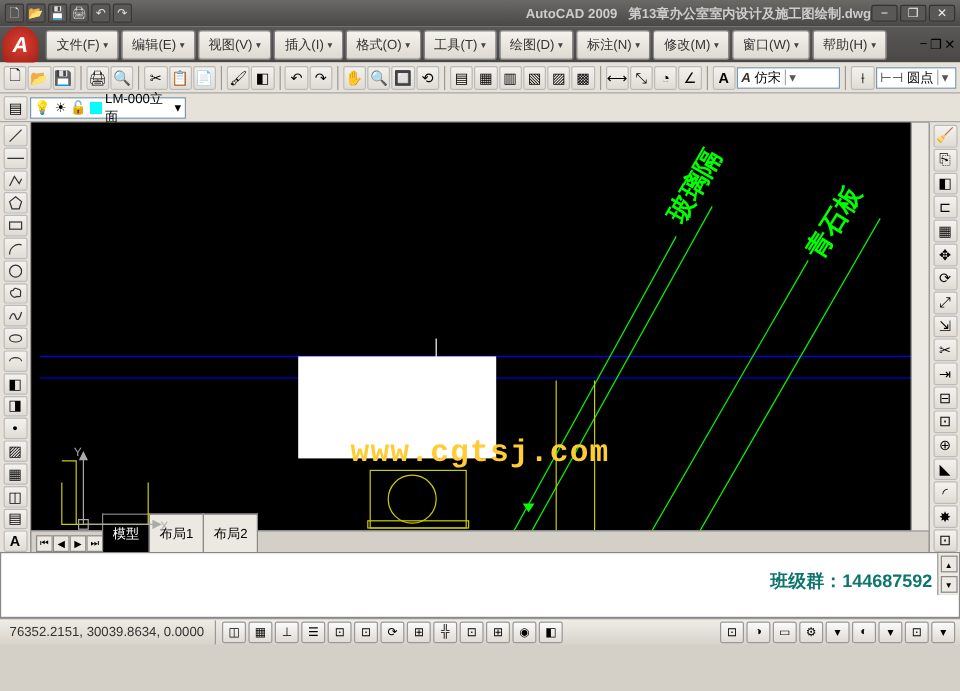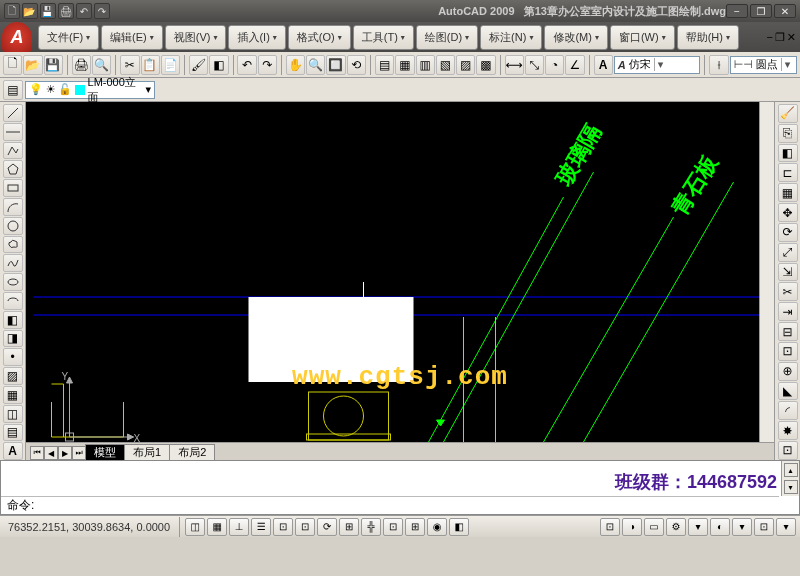--- a/index.html
+++ b/index.html
@@ -32,28 +32,28 @@
 .left-tools { width: 26px; background: #e6e2da; border-right: 1px solid #999; display: flex; flex-direction: column; align-items: center; padding-top: 2px; gap: 1px; }
 .left-tools .tbtn { width: 20px; height: 20px; }
 .right-tools { width: 26px; background: #e6e2da; border-left: 1px solid #999; display: flex; flex-direction: column; align-items: center; padding-top: 2px; gap: 1px; }
 .canvas-wrap { flex: 1; display: flex; flex-direction: column; background: #000; position: relative; }
 .canvas-inner { flex: 1; position: relative; overflow: hidden; }
 .canvas-inner svg { position: absolute; inset: 0; width: 100%; height: 100%; }
 
 .tab-row { height: 18px; background: #d4d0c8; border-top: 1px solid #999; display: flex; align-items: flex-end; padding-left: 4px; }
 .tab-row .nav-arrows { display: flex; gap: 0; }
 .tab-row .na { width: 14px; height: 14px; border: 1px solid #888; background: #ece9e2; font-size: 8px; display: flex; align-items: center; justify-content: center; }
-.tab { height: 16px; padding: 0 8px; border: 1px solid #888; border-bottom: none; background: #ece9e2; margin-left: -1px; display: flex; align-items: center; font-size: 11px; }
+.tab { height: 32px; padding: 0 8px; border: 1px solid #888; border-bottom: none; background: #ece9e2; margin-left: -1px; display: flex; align-items: center; font-size: 11px; }
 .tab.active { background: #000; color: #fff; }
 
 .cmd-panel { height: 55px; background: #fff; border: 1px solid #888; position: relative; }
 .cmd-text { padding: 2px 6px; font-size: 12px; line-height: 15px; white-space: pre; color: #000; }
 .cmd-input-row { position: absolute; bottom: 0; left: 0; right: 20px; height: 18px; display: flex; align-items: center; padding: 0 6px; border-top: 1px solid #bbb; }
 .cmd-label { font-size: 12px; }
-.cmd-overlay { position: absolute; right: 22px; bottom: 20px; color: #4c1d95; font-size: 18px; font-weight: bold; }
+.cmd-overlay { position: absolute; right: 22px; bottom: 20px; color: #0f766e; font-size: 15px; font-weight: bold; }
 .cmd-resize { position: absolute; right: 0; top: 0; bottom: 18px; width: 18px; background: #ece9e2; border-left: 1px solid #999; display:flex; flex-direction:column; justify-content:space-between; align-items:center; padding:2px 0;}
 .cmd-resize .sbtn { width:14px; height:14px; border:1px solid #888; font-size:8px; display:flex; align-items:center; justify-content:center; }
 
 .statusbar { height: 22px; background: linear-gradient(#f0ede6, #d8d4cc); border-top: 1px solid #999; display: flex; align-items: center; padding: 0 4px; gap: 2px; font-size: 11px; }
 .statusbar .coords { padding: 0 4px; color: #333; }
 .sbtn2 { width: 20px; height: 18px; border: 1px solid #999; background: linear-gradient(#fafafa,#e0dcd4); border-radius: 2px; display: flex; align-items: center; justify-content: center; font-size: 10px; }
 
 .watermark { position: absolute; top: 260px; left: 50%; transform: translateX(-50%); font-size: 26px; font-family: Liberation Mono, monospace; color: #ffcc33; font-weight: bold; pointer-events: none; letter-spacing: 1px; }
 .canvas-scroll-v { position: absolute; right: 0; top: 0; bottom: 18px; width: 15px; background: #ece9e2; border-left: 1px solid #999; }
 
@@ -350,23 +350,20 @@
     <div class="tbtn">⊡</div>
     <div class="tbtn">⊕</div>
     <div class="tbtn">◣</div>
     <div class="tbtn">◜</div>
     <div class="tbtn">✸</div>
     <div class="tbtn">⊡</div>
   </div>
 </div>
 
 <div class="cmd-panel">
-  <div class="cmd-input-row">
-    <span class="cmd-label">命令:</span>
-  </div>
   <div class="cmd-overlay">班级群：144687592</div>
   <div class="cmd-resize">
     <div class="sbtn">▴</div>
     <div class="sbtn">▾</div>
   </div>
 </div>
 
 <div class="statusbar">
   <span class="coords">76352.2151, 30039.8634, 0.0000</span>
   <div class="sep"></div>

